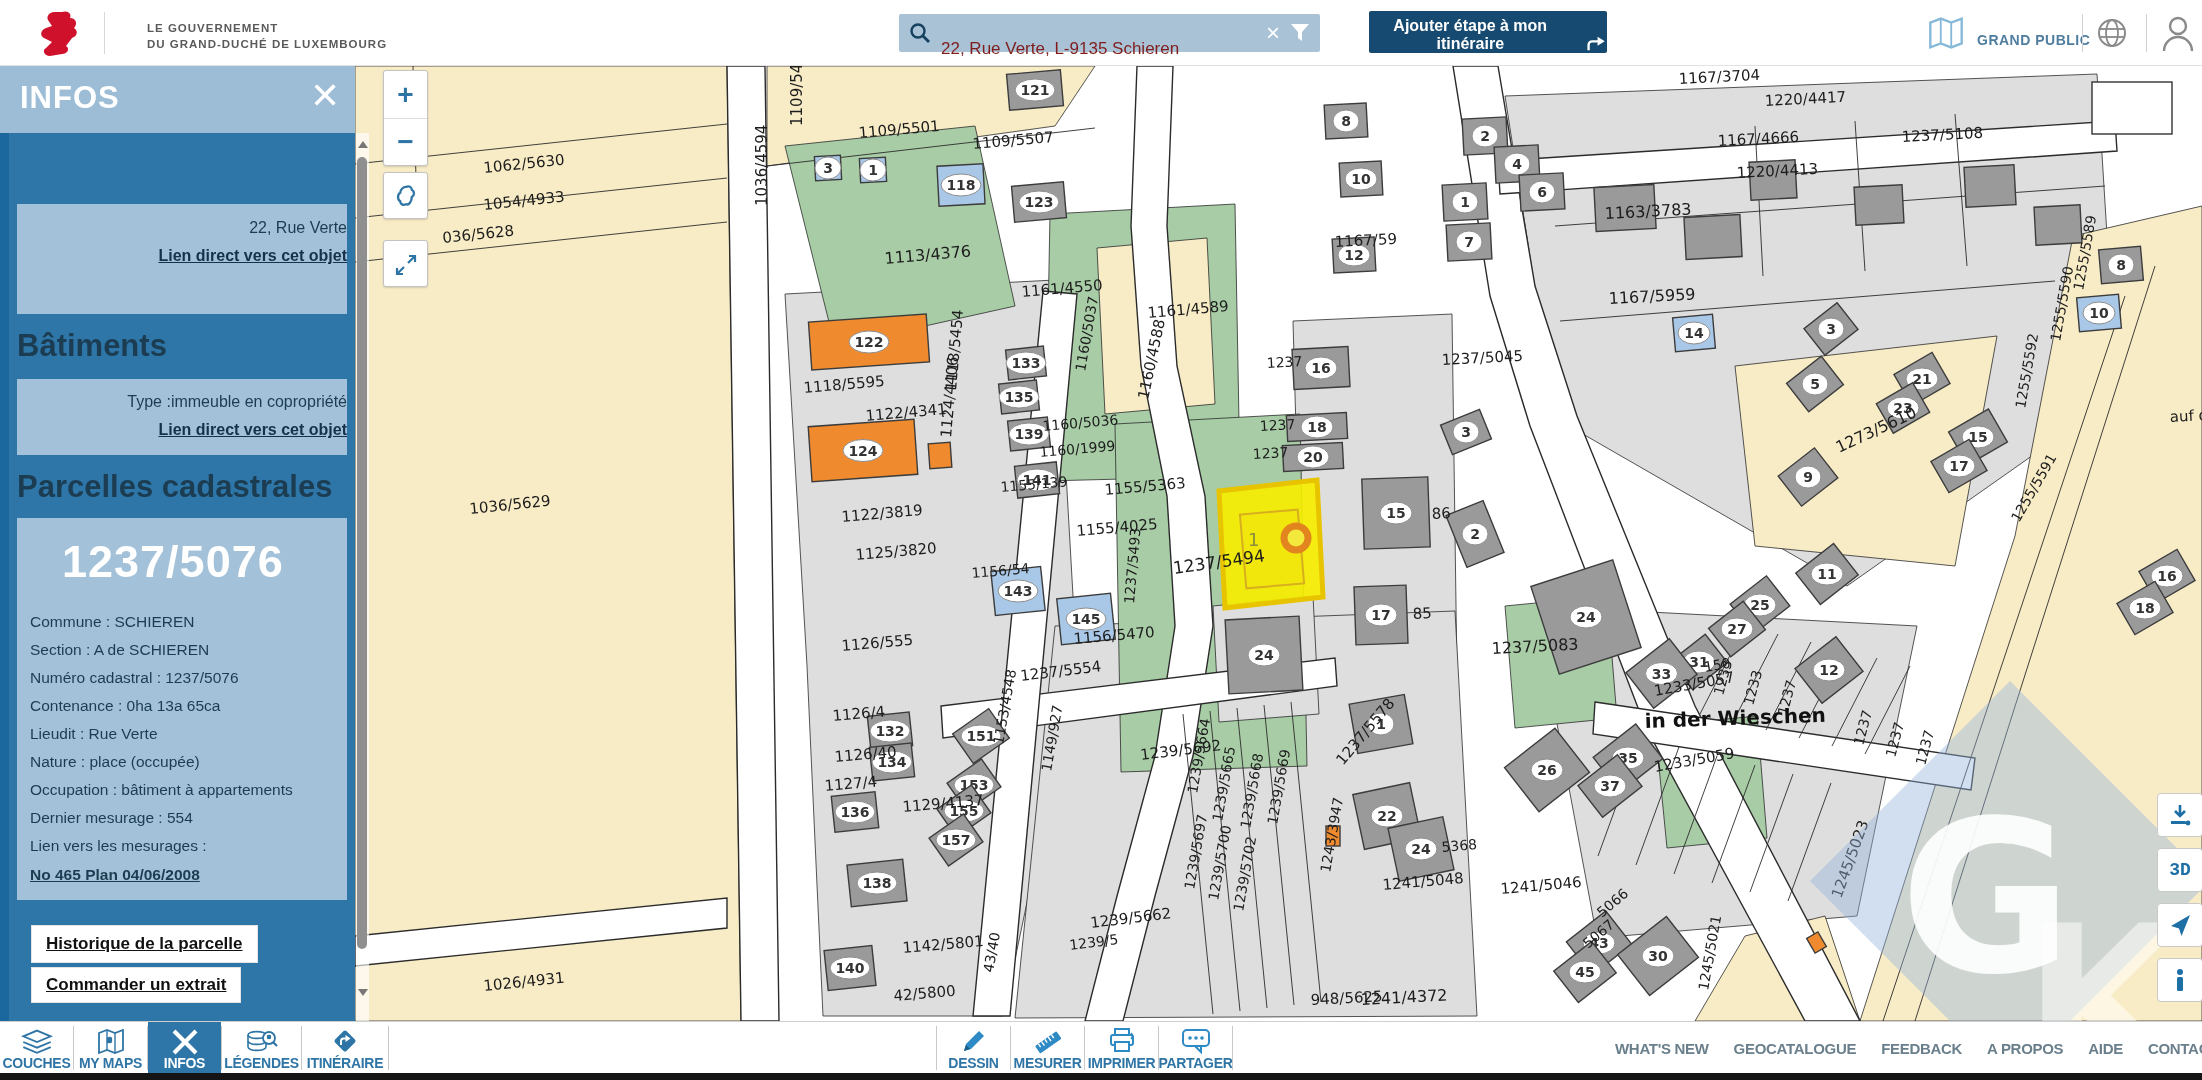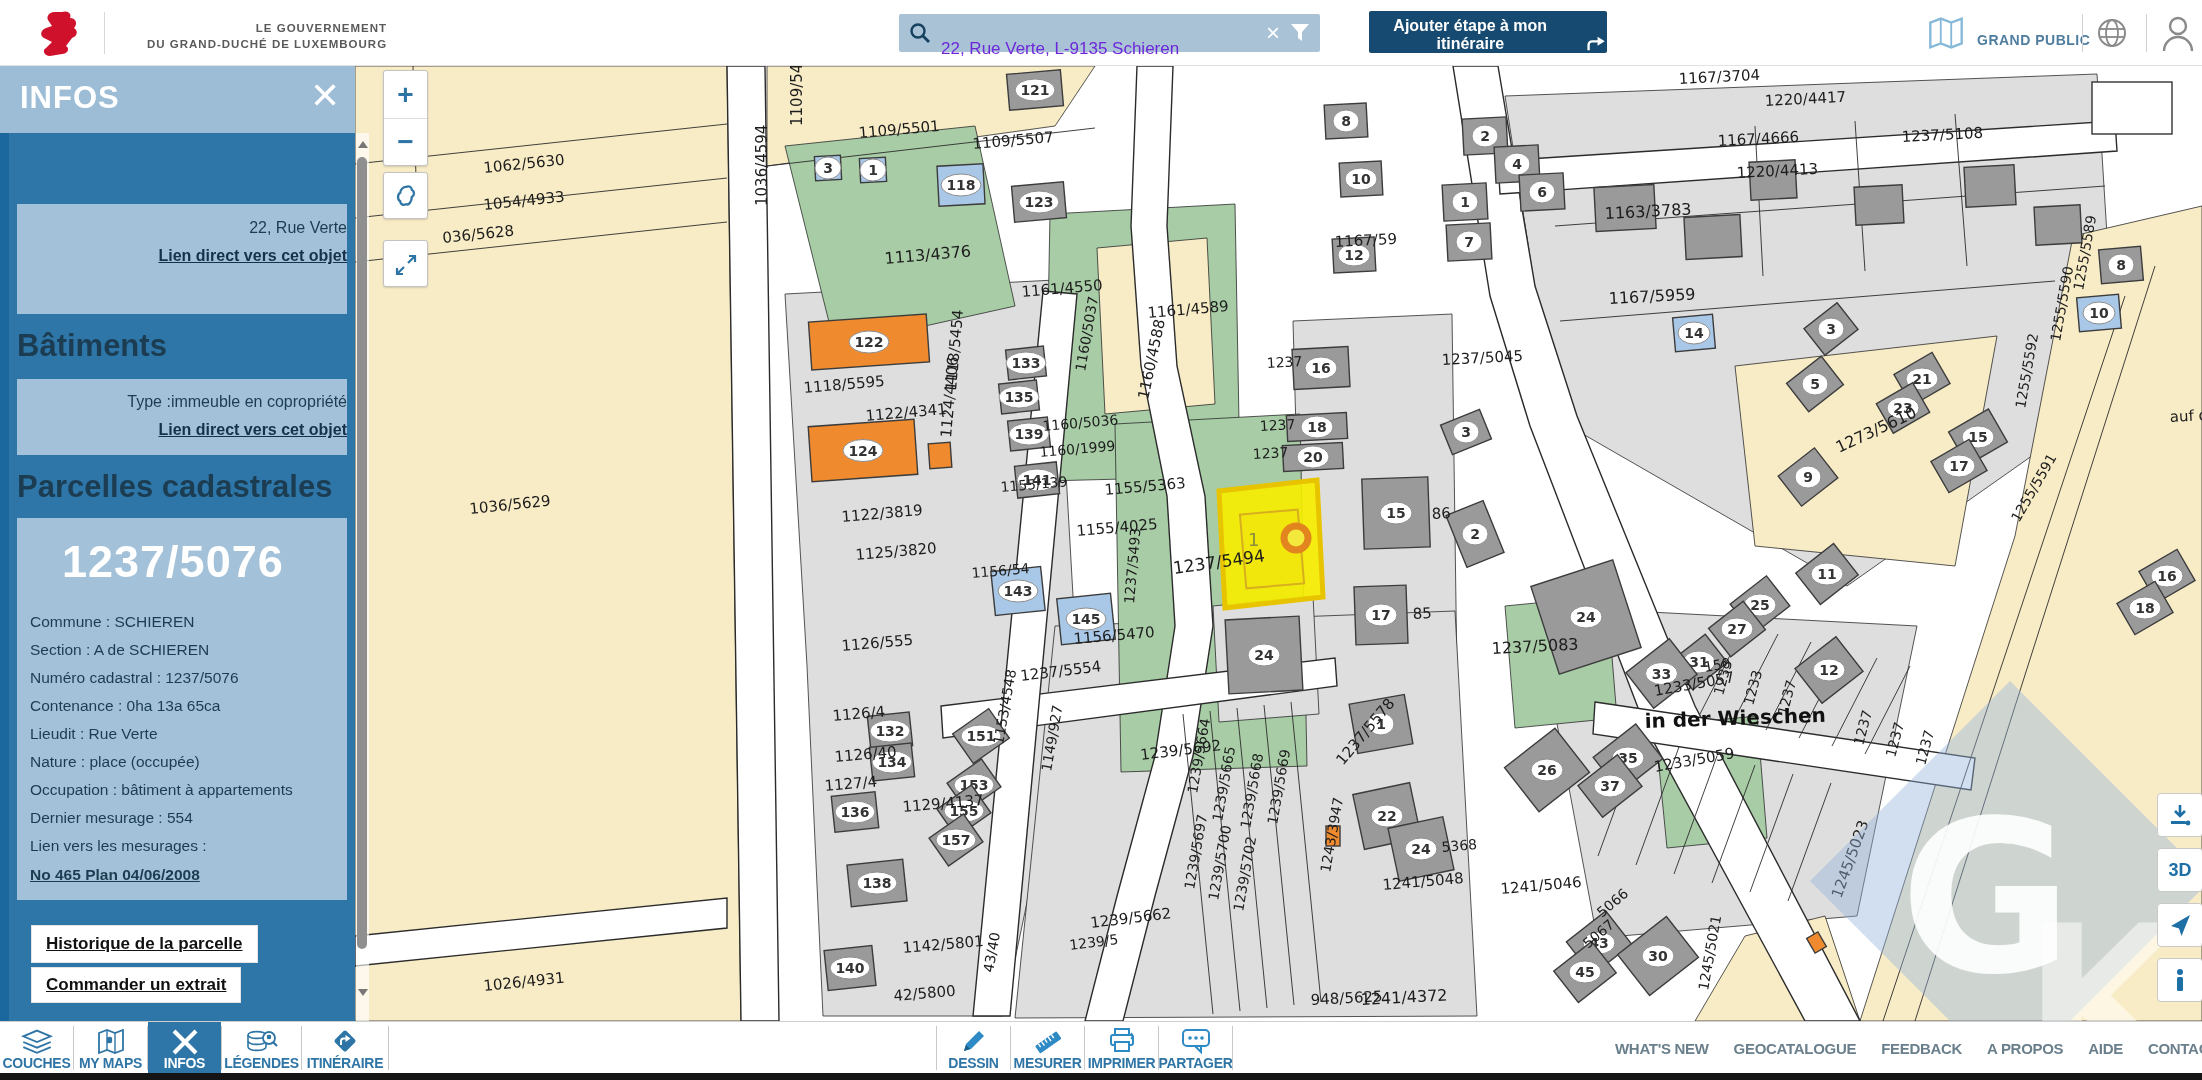--- a/index.html
+++ b/index.html
@@ -4,25 +4,25 @@
 <style>
   * { margin:0; padding:0; box-sizing:border-box; }
   html,body { width:2202px; height:1080px; overflow:hidden; background:#fff;
               font-family:"Liberation Sans", sans-serif; }
   .abs { position:absolute; }
 
   
   #header { position:absolute; left:0; top:0; width:2202px; height:66px; background:#fff;
             border-bottom:1px solid #e2e2e2; z-index:30; }
   #gov-logo-text { position:absolute; left:147px; top:20px; font-size:11.5px; letter-spacing:1px;
-            color:#5a5a5a; font-weight:bold; line-height:16px;text-align:right; }
+            color:#5a5a5a; font-weight:bold; line-height:16px; }
   #logo-divider { position:absolute; left:104px; top:12px; width:1px; height:42px; background:#d8d8d8; }
   #search-bar { position:absolute; left:899px; top:14px; width:421px; height:38px; background:#a9c2d6;
             border-radius:2px; display:flex; align-items:center; padding:0 10px; }
-  #search-input { flex:1; background:transparent; border:none; outline:none; color:#6d28d9;
+  #search-input { flex:1; background:transparent; border:none; outline:none; color:#7f1d1d;
             font-size:17px; font-family:"Liberation Sans",sans-serif;margin-top:32px; }
   #route-btn { position:absolute; left:1369px; top:11px; width:238px; height:42px; background:#174a70;
             border:none; border-radius:2px; color:#fff; font-weight:bold; font-size:16px;
             display:flex; align-items:flex-end; justify-content:center; gap:14px; cursor:pointer;
             font-family:"Liberation Sans",sans-serif; }
   #profile-label { position:absolute; left:1977px; top:24px; font-size:14px; font-weight:bold;
             color:#4f7d9f; letter-spacing:0.5px;margin-top:8px; }
   .hdr-sep { position:absolute; top:14px; width:1px; height:38px; background:#d0d0d0; }
 
   
@@ -63,21 +63,21 @@
   .ctrl-box { position:absolute; background:#fff; border:1px solid #c3c3c3; border-radius:3px;
             width:45px; box-shadow:0 1px 2px rgba(0,0,0,0.15); z-index:20; text-align:center; }
   .ctrl-cell { height:47px; display:flex; align-items:center; justify-content:center; cursor:pointer;
             color:#2e75a6; font-size:28px; font-weight:bold; }
   .ctrl-cell + .ctrl-cell { border-top:1px solid #ddd; }
 
   
   .map-btn { position:absolute; left:2157px; width:46px; height:44px; background:#fff;
             border:1px solid #c9c9c9; border-radius:4px; display:flex; align-items:center;
             justify-content:center; cursor:pointer; z-index:20; color:#1d6fa5;
-            font-weight:bold; font-size:18px; font-family:Liberation Sans, sans-serif; }
+            font-weight:bold; font-size:18px; font-family:Liberation Mono, monospace; }
 
   
   #bottom-bar { position:absolute; left:0; top:1021px; width:2202px; height:52px; background:#fff;
             border-top:1px solid #cfcfcf; z-index:30; }
   #black-strip { position:absolute; left:0; top:1073px; width:2202px; height:7px; background:#151515; z-index:30; }
   .tb-cell { position:absolute; top:0; height:52px; display:flex; flex-direction:column; align-items:center;
             justify-content:flex-end; padding-bottom:3px; cursor:pointer; color:#2e75a6; }
   .tb-cell .tb-label { font-size:14px; font-weight:bold; letter-spacing:-0.3px; }
   .tb-cell.active { background:#2e76a8; color:#fff; }
   .tb-sep { position:absolute; top:4px; width:1px; height:44px; background:#c9c9c9; }

